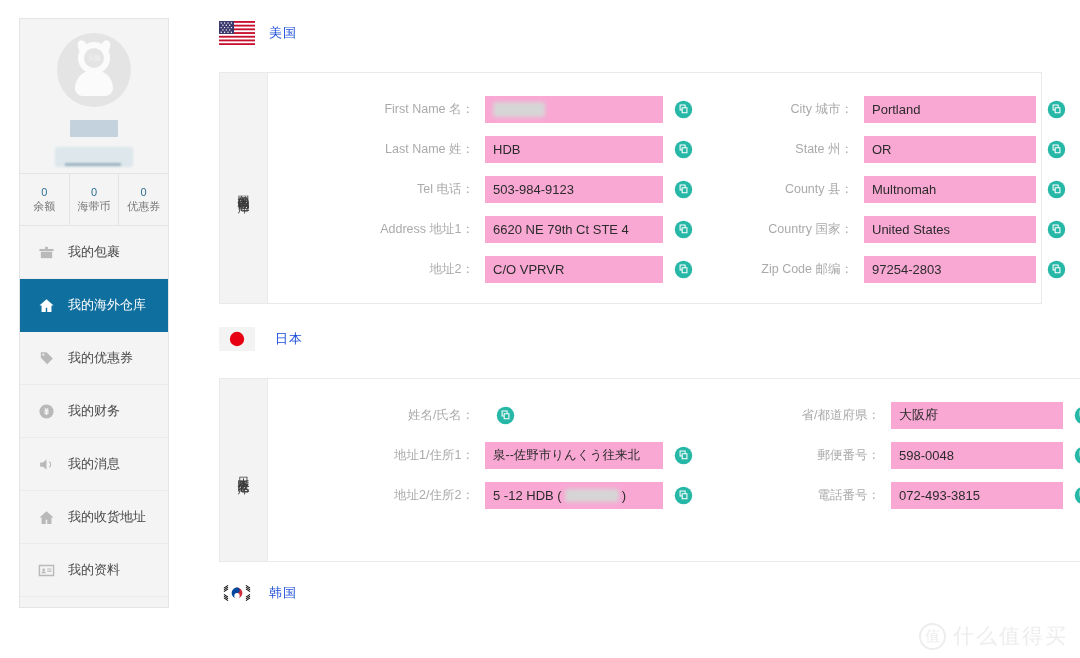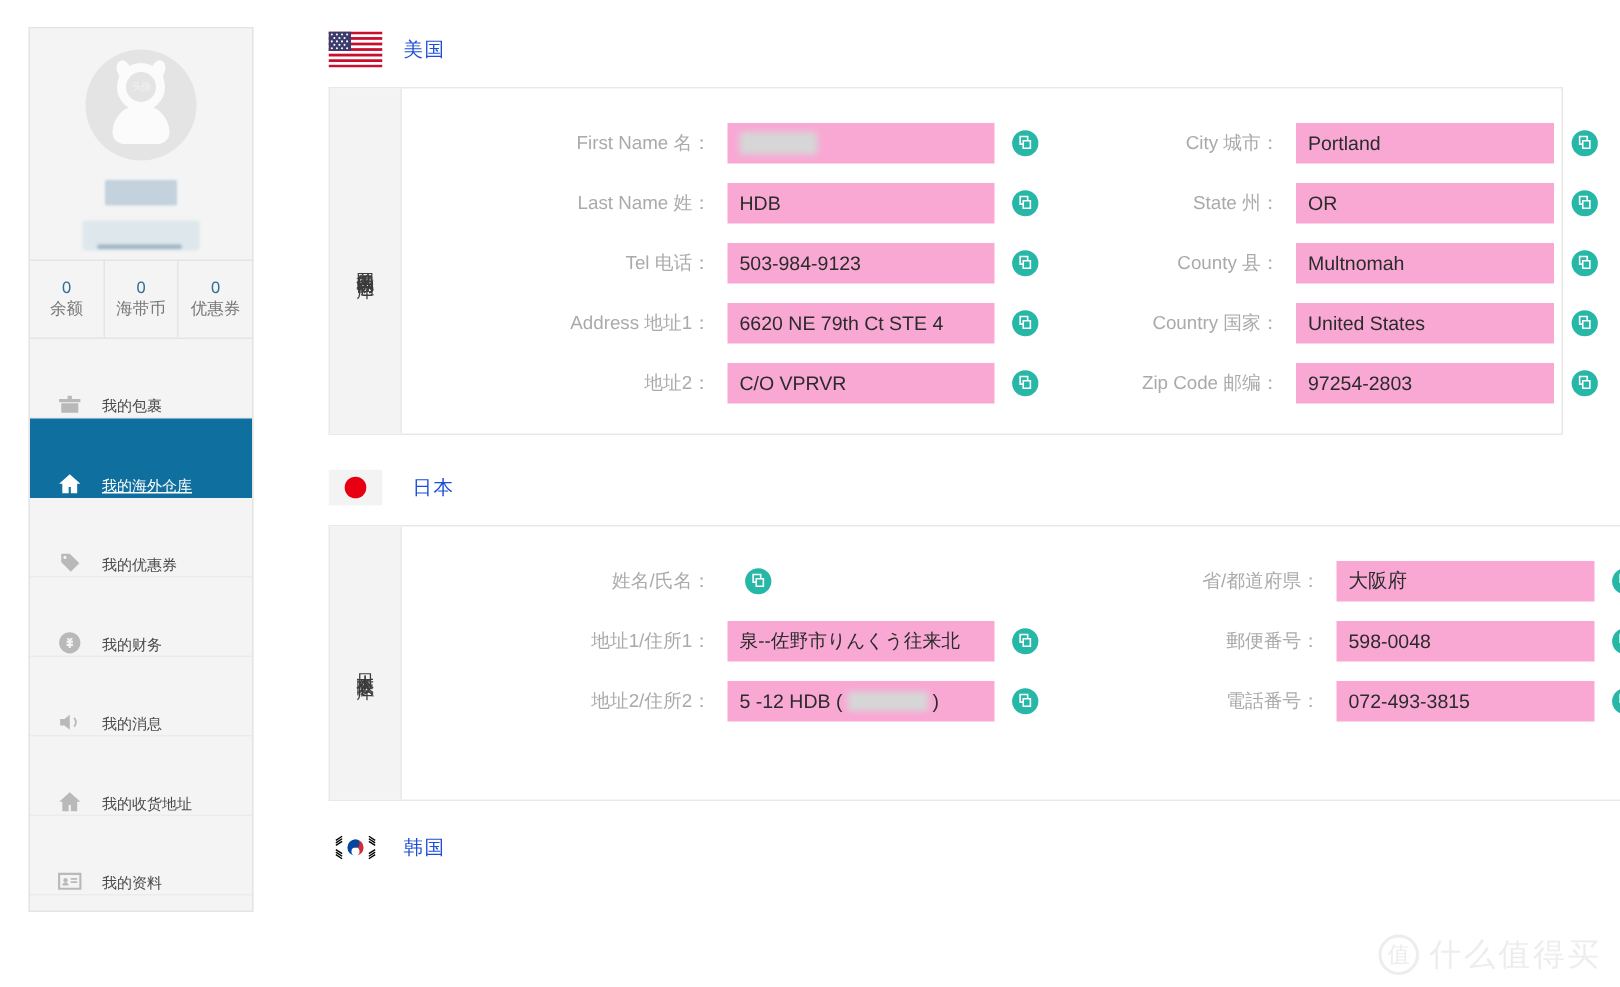--- a/index.html
+++ b/index.html
@@ -87,47 +87,47 @@
     align-items: center; justify-content: center;
     border-right: 1px solid #e4e4e4;
     gap: 3px;
   }
   .stat:last-child { border-right: none; }
   .stat-num { font-size: 11px; color: #2f6f94; line-height: 1; }
   .stat-label { font-size: 11px; color: #777; line-height: 1; }
 
   .menu { padding-top: 0; }
   .menu-item {
-    display: flex; align-items: flex-end;
+    display: flex; align-items: center;
     height: 53px; padding-left: 18px; gap: 13px;
-    font-size: 10px; color: #4a4a4a;
+    font-size: 13px; color: #4a4a4a;
     border-bottom: 1px solid #ebebeb;
     cursor: pointer;
   }
-  .menu-item.active { background: #0f6f9e; color: #ffffff; border-bottom-color: #0f6f9e; text-decoration: underline; }
+  .menu-item.active { background: #0f6f9e; color: #ffffff; border-bottom-color: #0f6f9e; }
   .menu-ico { width: 17px; height: 17px; flex: 0 0 17px; display: block; }
   .menu-ico svg { width: 17px; height: 17px; display: block; fill: #b9b9b9; }
   .menu-item.active .menu-ico svg { fill: #ffffff; }
 
   
   .main { position: absolute; left: 219px; top: 0; width: 861px; height: 658px; }
 
   .section-head {
     display: flex; align-items: center; gap: 14px;
     height: 38px; margin-top: 14px;
   }
   .flag { width: 36px; height: 24px; flex: 0 0 36px; display: block; }
   .flag svg { display: block; width: 36px; height: 24px; }
   .section-title { font-size: 13px; color: #1d4ed8; letter-spacing: 1px; }
 
   .panel {
     border: 1px solid #e9e9e9;
     background: #ffffff;
     display: flex;
-    margin-top: 6px;
+    margin-top: 20px;
   }
   .panel-side {
     width: 48px; flex: 0 0 48px;
     background: #f3f3f3;
     border-right: 1px solid #e9e9e9;
     display: flex; align-items: center; justify-content: center;
   }
   .vtext {
     font-size: 12px; color: #3b3b3b; line-height: 20px;
     writing-mode: vertical-rl; text-orientation: upright;

